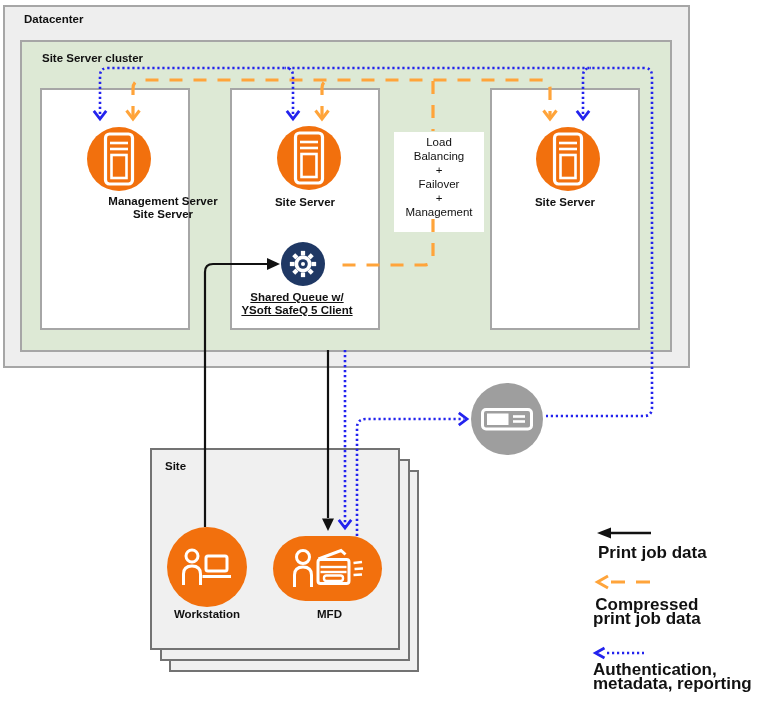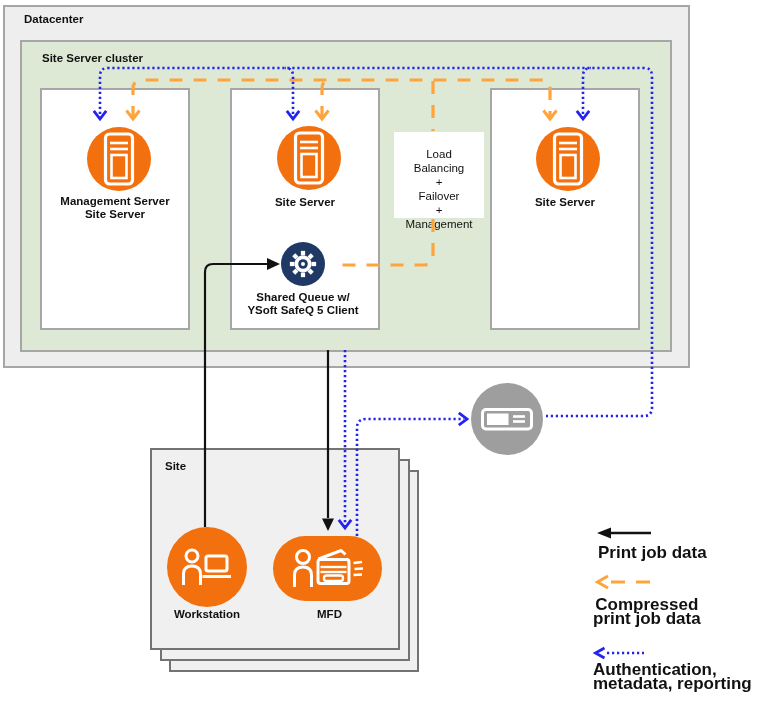--- a/index.html
+++ b/index.html
@@ -10,22 +10,22 @@
   .cluster{left:20px;top:40px;width:652px;height:312px;background:#DDE9D5;}
   .nodebox{background:#FFFFFF;width:150px;height:242px;top:88px;}
   .box-label{position:absolute;font-weight:bold;font-size:11.5px;white-space:nowrap;}
   .node-label{position:absolute;text-align:center;font-weight:bold;font-size:11.5px;line-height:13px;}
   .circle{position:absolute;border-radius:50%;display:flex;align-items:center;justify-content:center;}
   .orangebg{background:#F2700D;}
   .queuebg{background:#1F3864;}
   .lbbg{background:#9E9E9E;}
   .mfd-shape{position:absolute;background:#F2700D;border-radius:33px;display:flex;align-items:center;justify-content:center;}
   .site-layer{position:absolute;background:#F0F0F0;border:2px solid #737373;box-sizing:border-box;}
-  .lb-note{position:absolute;left:394px;top:132px;width:90px;height:86px;background:#FFFFFF;
-           font-size:11.5px;line-height:14px;text-align:center;padding-top:15px;box-sizing:border-box;}
+  .lb-note{position:absolute;left:394px;top:132px;width:90px;height:100px;background:#FFFFFF;
+           font-size:11.5px;line-height:14px;text-align:center;padding-top:3px;box-sizing:border-box;}
   .legend-label{position:absolute;font-weight:bold;font-size:17px;line-height:14px;}
   .overlay{position:absolute;left:0;top:0;pointer-events:none;}
   .normalw{font-weight:normal;}
 </style>
 </head>
 <body>
 
 <div class="stage">
 
   <div class="box dc">
@@ -38,21 +38,21 @@
 
   <div class="box nodebox" style="left:40px;">
     <div class="circle orangebg" style="left:45px;top:37px;width:64px;height:64px;">
       <svg width="64" height="64" viewBox="0 0 64 64">
         <rect x="18.5" y="7" width="27" height="50" rx="4" fill="none" stroke="#fff" stroke-width="3.2"></rect>
         <line x1="23" y1="16" x2="41" y2="16" stroke="#fff" stroke-width="2.6"></line>
         <line x1="23" y1="22" x2="41" y2="22" stroke="#fff" stroke-width="2.6"></line>
         <rect x="24.5" y="28" width="15" height="23" fill="none" stroke="#fff" stroke-width="2.6"></rect>
       </svg>
     </div>
-    <div class="node-label" style="left:0;top:105px;width:146px;">
+    <div class="node-label" style="left:0;top:105px;width:146px;padding-left:48px;">
       <div>Management Server</div>
       <div>Site Server</div>
     </div>
   </div>
 
   <div class="box nodebox" style="left:230px;">
     <div class="circle orangebg" style="left:45px;top:36px;width:64px;height:64px;">
       <svg width="64" height="64" viewBox="0 0 64 64">
         <rect x="18.5" y="7" width="27" height="50" rx="4" fill="none" stroke="#fff" stroke-width="3.2"></rect>
         <line x1="23" y1="16" x2="41" y2="16" stroke="#fff" stroke-width="2.6"></line>
@@ -94,21 +94,21 @@
         <line x1="10" y1="10" x2="14.2" y2="14.2"></line>
           <line x1="29.8" y1="14.2" x2="34" y2="10"></line>
         <line x1="10" y1="34" x2="14.2" y2="29.8"></line>
           <line x1="29.8" y1="29.8" x2="34" y2="34"></line>
       </g>
       <circle cx="22" cy="22" r="11" fill="#fff"></circle>
       <circle cx="22" cy="22" r="6.2" fill="#1F3864"></circle>
       <circle cx="22" cy="22" r="2.6" fill="#fff"></circle>
     </svg>
   </div>
-  <div class="node-label" style="left:218px;top:291px;width:170px;">
+  <div class="node-label" style="left:212px;top:291px;width:170px;text-decoration:underline;">
     <div>Shared Queue w/</div>
     <div>YSoft SafeQ 5 Client</div>
   </div>
 
   <div class="site-layer" style="left:169px;top:470px;width:250px;height:202px;"></div>
   <div class="site-layer" style="left:160px;top:459px;width:250px;height:202px;"></div>
   <div class="site-layer" style="left:150px;top:448px;width:250px;height:202px;">
     <div class="box-label" style="left:13px;top:10px;">Site</div>
 
     <div class="circle orangebg" style="left:15px;top:77px;width:80px;height:80px;">

